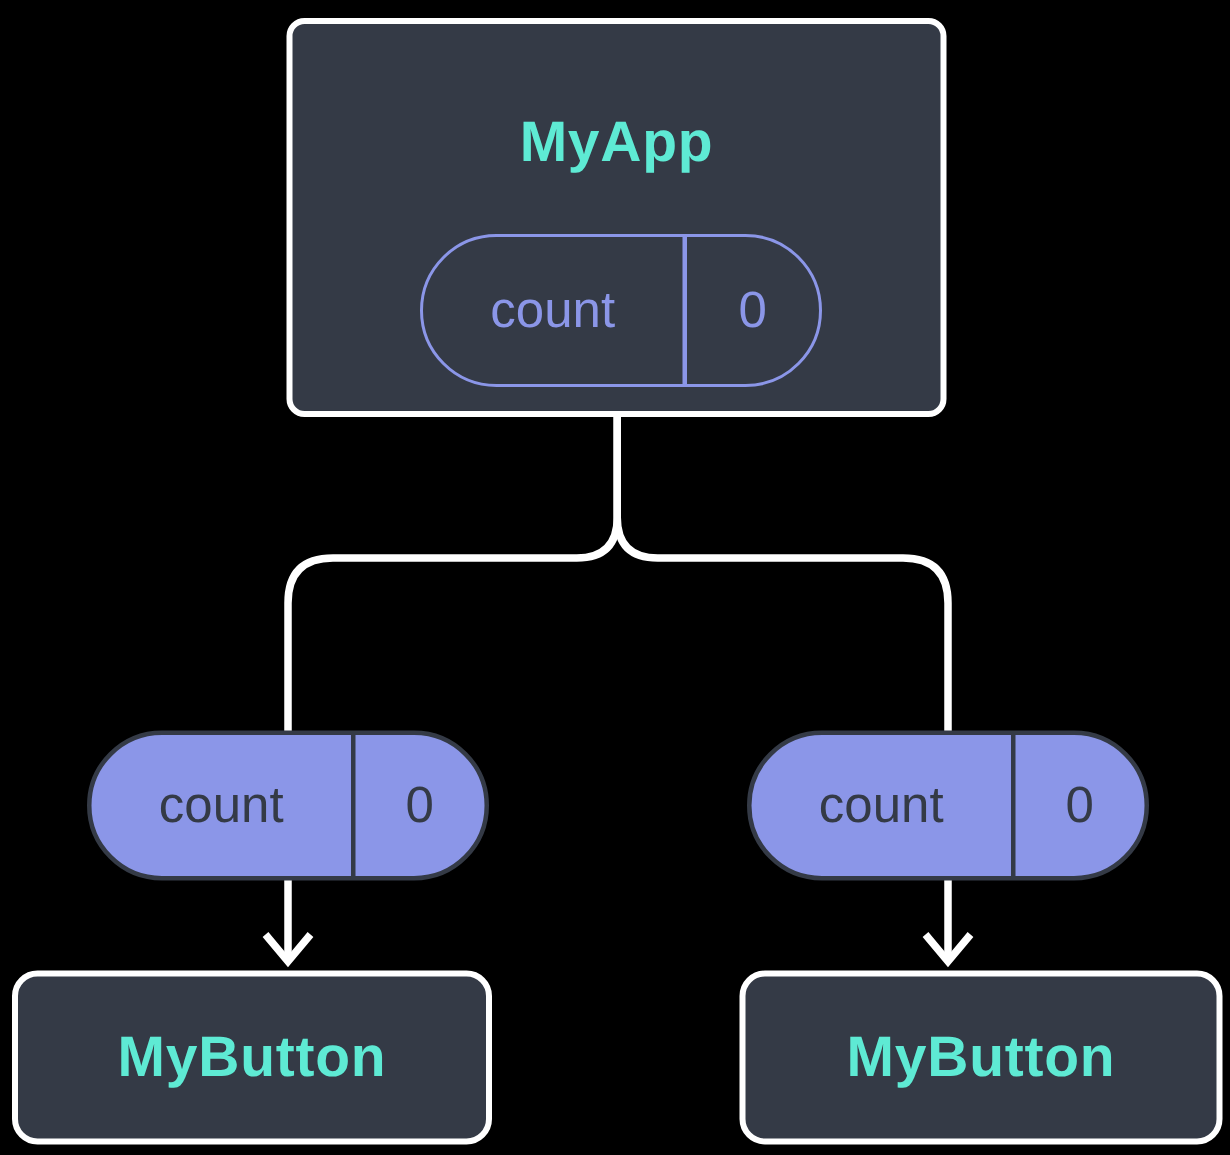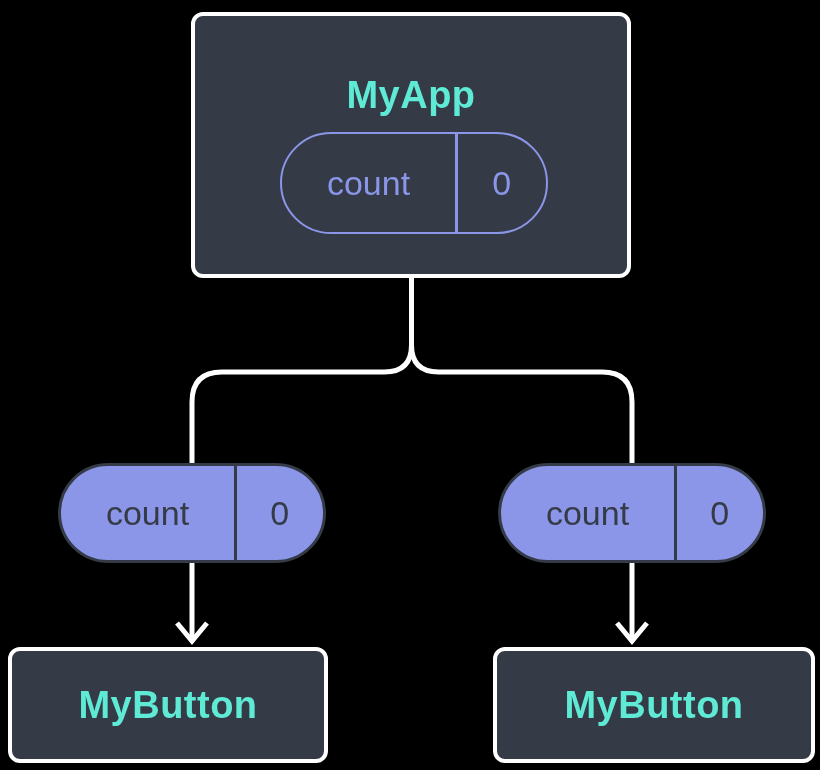--- a/index.html
+++ b/index.html
@@ -29,21 +29,21 @@
   }
   .node-root { left: 191px; top: 12px; width: 440px; height: 266px; }
   .node-title {
     color: #5eead4; font-size: 38px; font-weight: 700;
     letter-spacing: 0.5px; text-align: center; width: 100%;
   }
   .node-root .node-title { position: absolute; top: 58px; left: 0; }
 
   .pill {
     position: absolute; display: flex; align-items: stretch;
-    border-radius: 60px; overflow: hidden; z-index: 2;
+    border-radius: 60px; overflow: hidden; z-index: 2; margin-top: 24px;
   }
   .pill-section {
     display: flex; align-items: center; justify-content: center;
     font-size: 34px;
   }
   .pill-name-section { width: 173px; }
   .pill-value-section { flex: 1; }
 
   .state-pill {
     left: 85px; top: 116px; width: 268px; height: 102px;
@@ -58,21 +58,21 @@
     border: 3px solid var(--pill-text-dark);
     color: var(--pill-text-dark);
     border-radius: 52px;
   }
   .prop-pill .pill-divider { width: 2.5px; background: var(--pill-text-dark); }
   .prop-pill-left { left: 58px; }
   .prop-pill-right { left: 498px; }
 
   .node-child {
     display: flex; align-items: center; justify-content: center;
-    top: 647px; height: 116px;
+    top: 647px; height: 116px; border-radius: 17px;
   }
   .node-child-left { left: 8px; width: 320px; }
   .node-child-right { left: 493px; width: 322px; }
 </style>
 </head>
 <body>
 
 <div class="stage">
 
   <svg class="connector-layer" viewBox="0 0 820 770" xmlns="http://www.w3.org/2000/svg">

